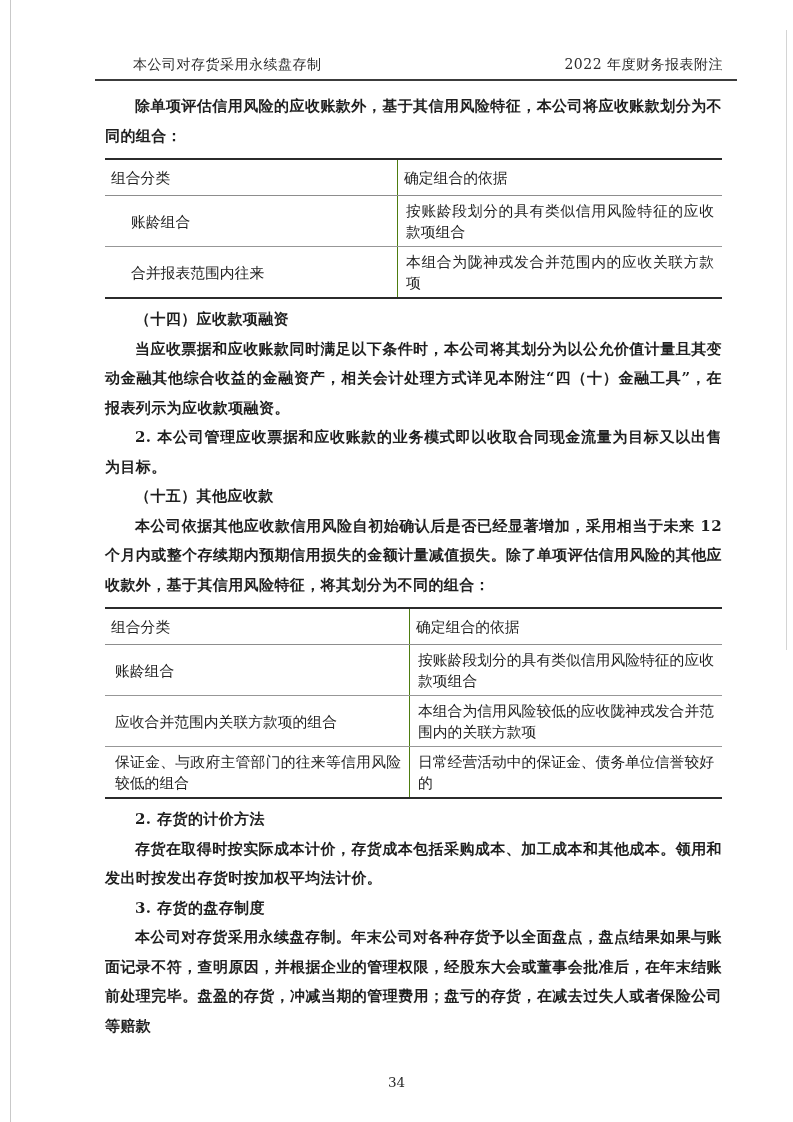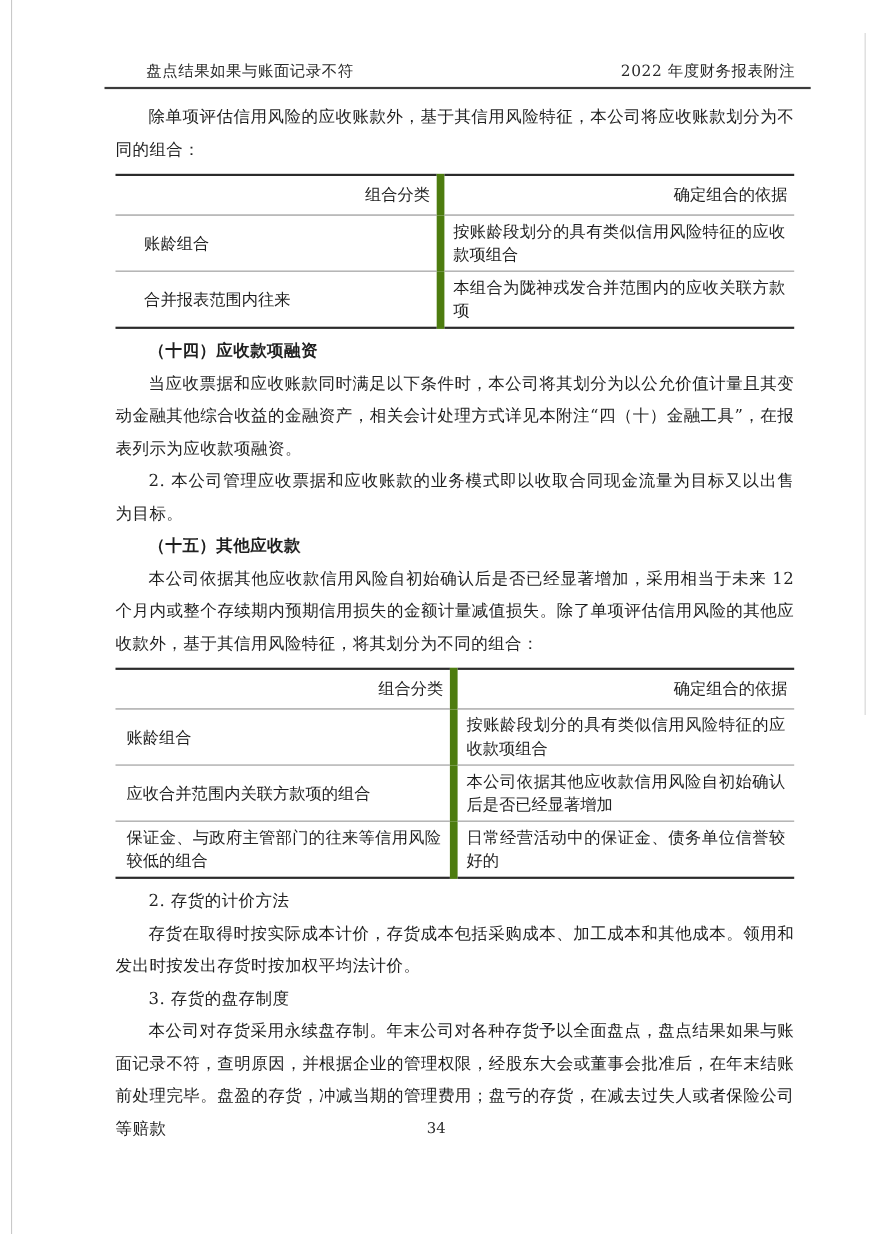--- a/index.html
+++ b/index.html
@@ -51,78 +51,79 @@
     left: 105px;
     width: 617px;
     font-size: 15px;
     line-height: 29.5px;
     letter-spacing: 0.4px;
     text-align: justify;
   }
   .para {
     margin: 0;
     text-indent: 2em;
+    font-weight: bold;
   }
   .heading {
     margin: 0;
     text-indent: 2em;
     font-weight: bold;
   }
   table.combo-table {
     width: 100%;
     border-collapse: collapse;
     margin-top: 7px;
     margin-bottom: 6px;
     font-size: 14.8px;
     letter-spacing: 0;
     line-height: 21px;
     border-top: 2.5px solid #2b2b2b;
     border-bottom: 2px solid #2b2b2b;
   }
   table.combo-table th {
     font-weight: normal;
-    text-align: right;
+    text-align: left;
     padding: 7px 6px;
     border-bottom: 1px solid #8d8d8d;
   }
   table.combo-table td {
     padding: 4px 8px;
     vertical-align: middle;
     border-bottom: 1px solid #979797;
   }
   table.combo-table tr:last-child td {
     border-bottom: none;
   }
   table.combo-table .col-divider {
-    border-left: 7px solid #4d7c0f;
+    border-left: 1px solid #4d7c0f;
   }
   table.table-1 td.c1, table.table-1 th.c1 { width: 258px; }
   table.table-1 td.c1 { padding-left: 26px; }
   table.table-1 td { height: 30px; }
   table.table-2 td.c1, table.table-2 th.c1 { width: 286px; }
   table.table-2 td.c1 { padding-left: 10px; }
   .page-footer {
     position: absolute;
-    top: 1018px;
+    top: 1074px;
     left: 0;
     width: 793px;
     text-align: center;
     font-size: 13.5px;
     color: #2a2a2a;
   }
 </style>
 </head>
 <body>
 
 <div class="scan-line-left"></div>
 <div class="scan-line-right"></div>
 
 <div class="doc-header">
   <div class="doc-header-inner">
-    <span>盘点结果如果与账面记录不符</span>
+    <span>本公司对存货采用永续盘存制</span>
     <span>2022 年度财务报表附注</span>
   </div>
 </div>
 
 <div class="content">
 
   <p class="para">除单项评估信用风险的应收账款外，基于其信用风险特征，本公司将应收账款划分为不同的组合：</p>
 
   <table class="combo-table table-1">
     <tbody>
@@ -153,21 +154,21 @@
       <tr>
         <th class="c1">组合分类</th>
         <th class="col-divider">确定组合的依据</th>
       </tr>
       <tr>
         <td class="c1">账龄组合</td>
         <td class="col-divider">按账龄段划分的具有类似信用风险特征的应收款项组合</td>
       </tr>
       <tr>
         <td class="c1">应收合并范围内关联方款项的组合</td>
-        <td class="col-divider">本公司依据其他应收款信用风险自初始确认后是否已经显著增加</td>
+        <td class="col-divider">本组合为信用风险较低的应收陇神戎发合并范围内的关联方款项</td>
       </tr>
       <tr>
         <td class="c1">保证金、与政府主管部门的往来等信用风险较低的组合</td>
         <td class="col-divider">日常经营活动中的保证金、债务单位信誉较好的</td>
       </tr>
     </tbody>
   </table>
 
   <p class="para">2. 存货的计价方法</p>
   <p class="para">存货在取得时按实际成本计价，存货成本包括采购成本、加工成本和其他成本。领用和发出时按发出存货时按加权平均法计价。</p>

